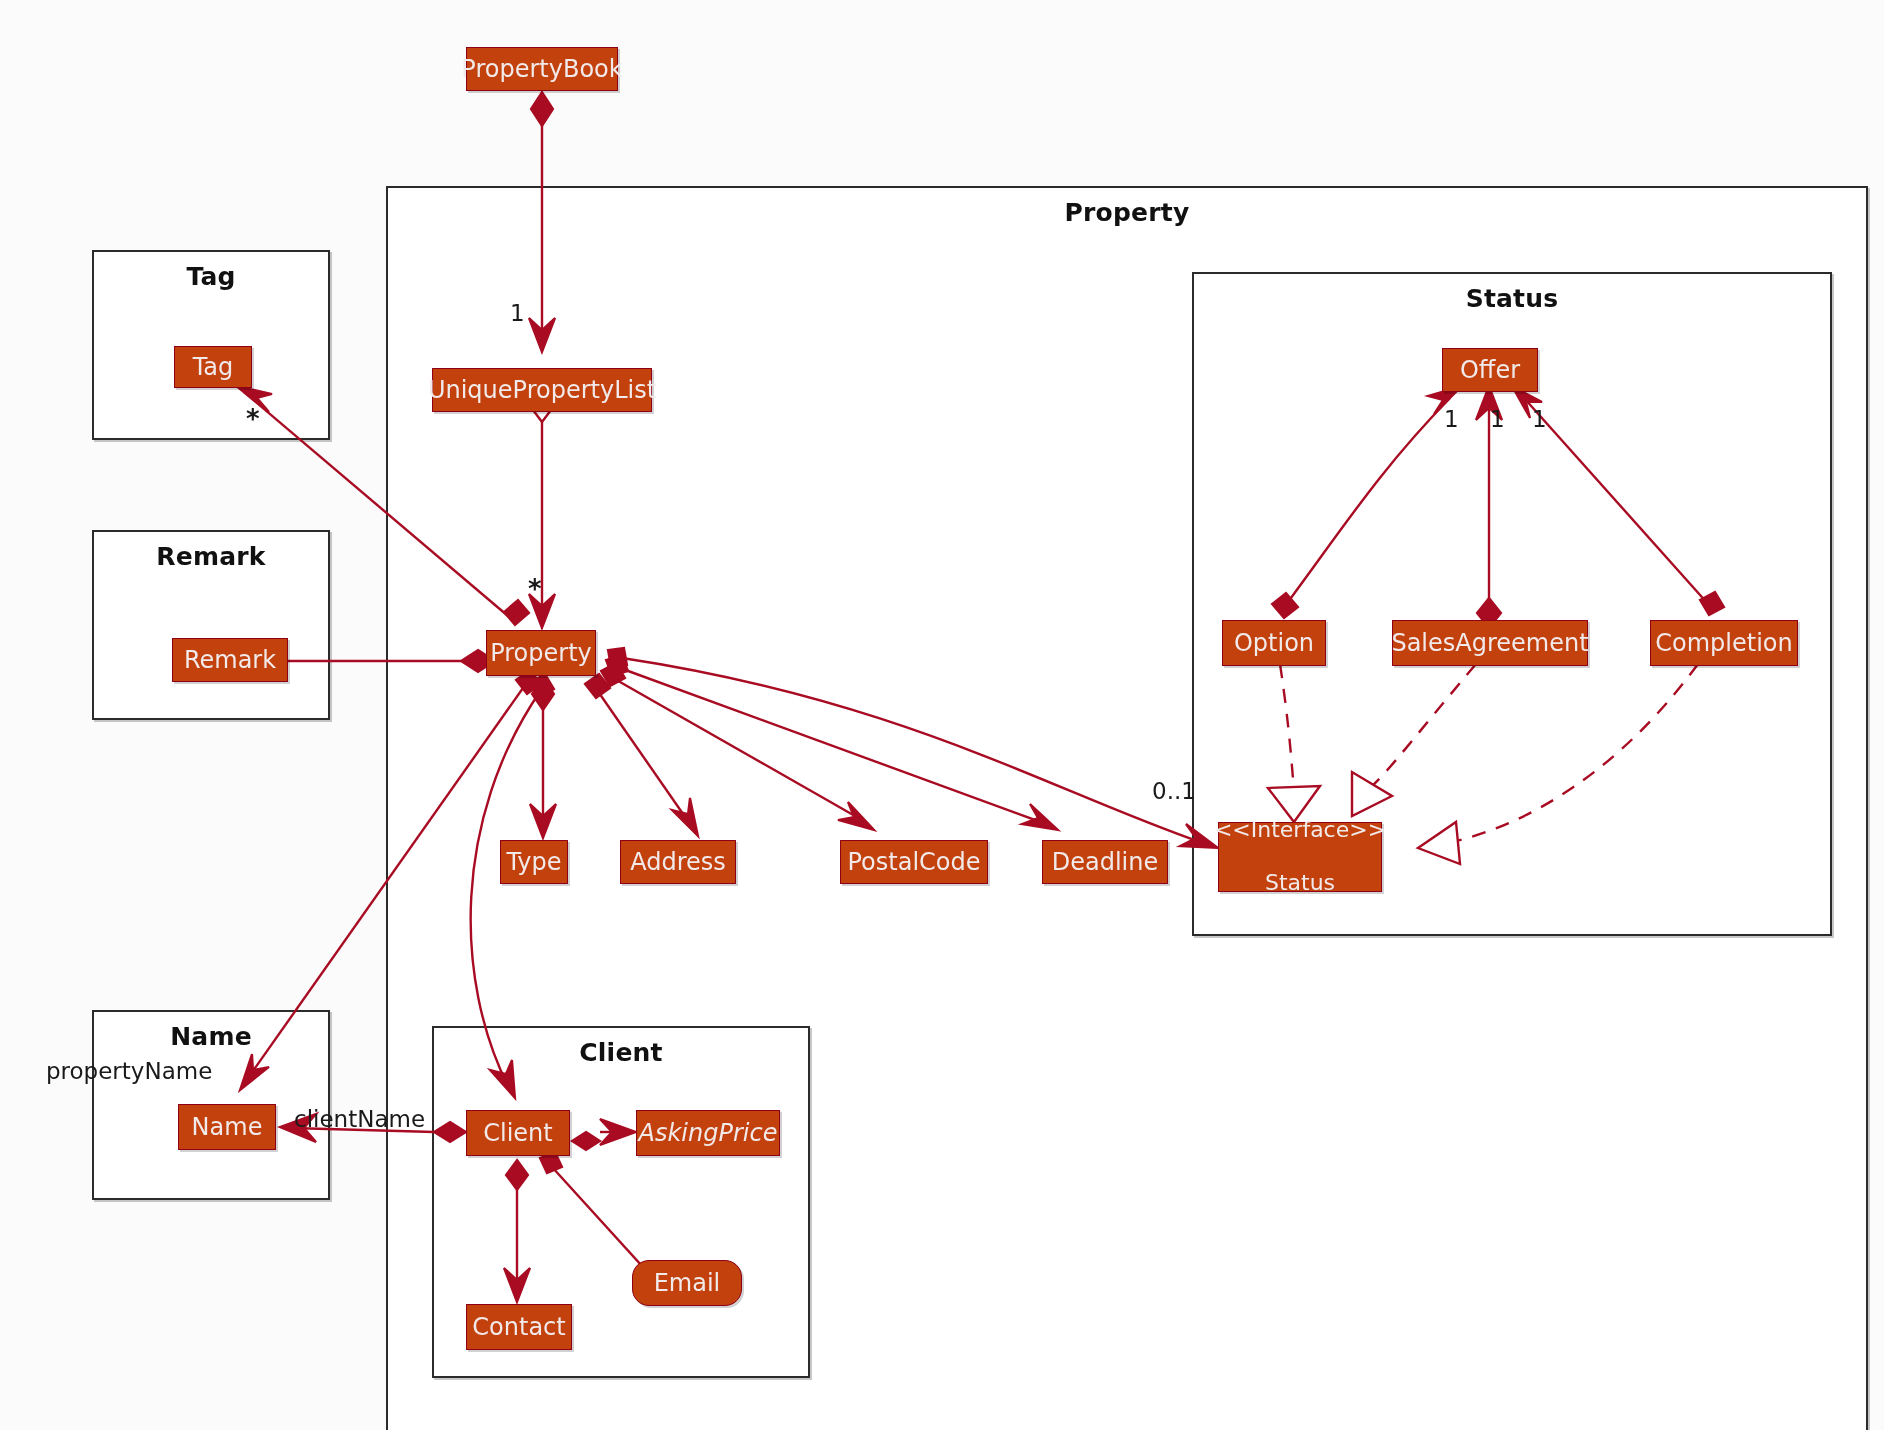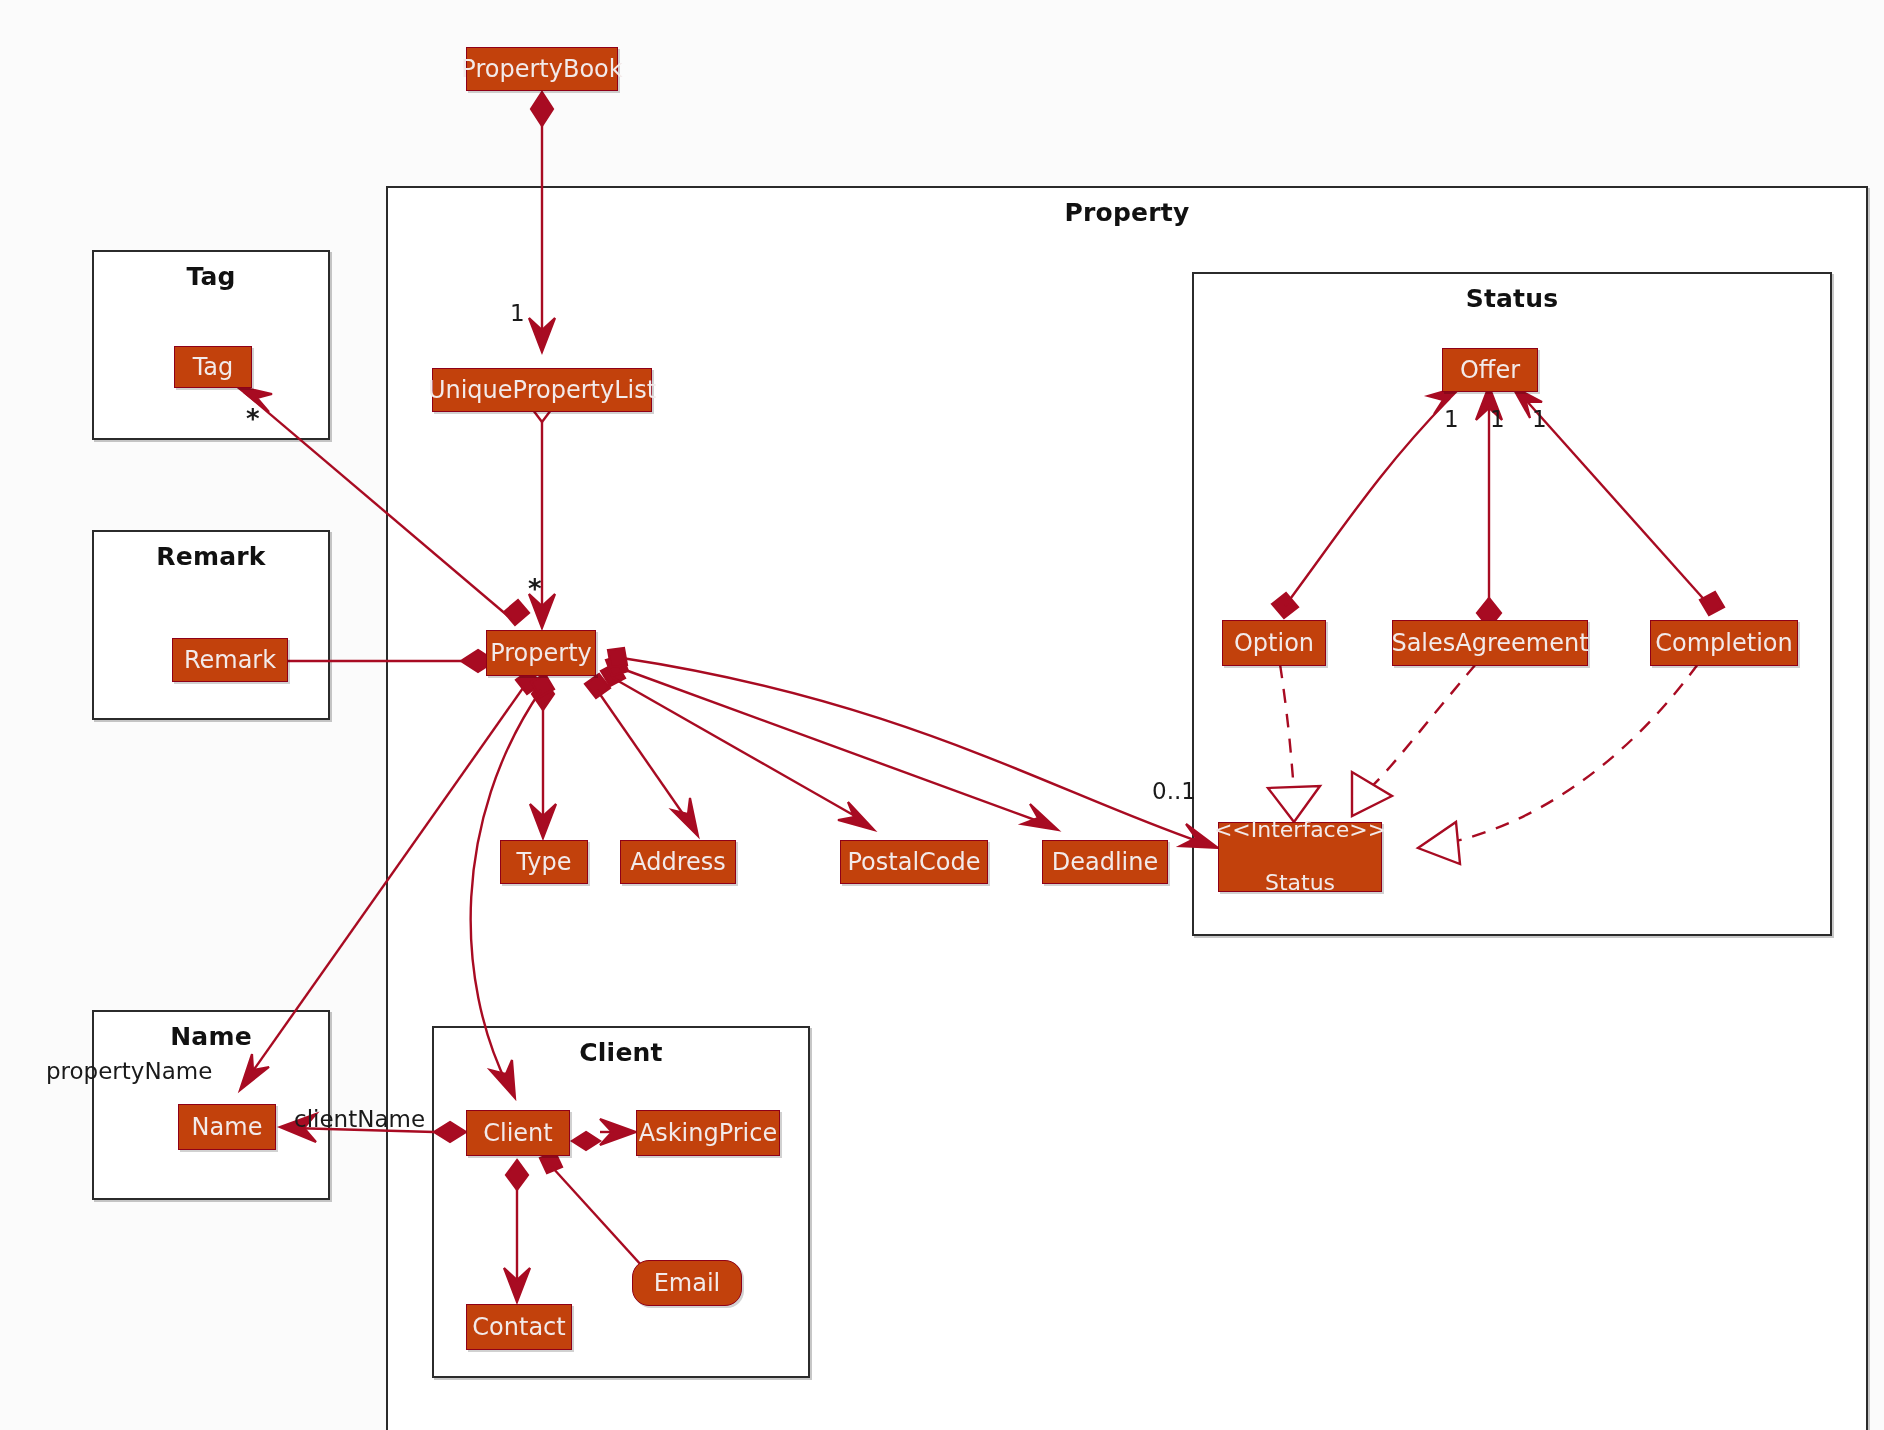--- a/index.html
+++ b/index.html
@@ -148,21 +148,21 @@
   </div>
 
   <div class="node" style="left:174px;top:346px;width:78px;height:42px;">
     <span>Tag</span>
   </div>
 
   <div class="node" style="left:172px;top:638px;width:116px;height:44px;">
     <span>Remark</span>
   </div>
 
-  <div class="node" style="left:500px;top:840px;width:88px;height:44px;">
+  <div class="node" style="left:500px;top:840px;width:68px;height:44px;">
     <span>Type</span>
   </div>
 
   <div class="node" style="left:620px;top:840px;width:116px;height:44px;">
     <span>Address</span>
   </div>
 
   <div class="node" style="left:840px;top:840px;width:148px;height:44px;">
     <span>PostalCode</span>
   </div>
@@ -172,21 +172,21 @@
   </div>
 
   <div class="node" style="left:178px;top:1104px;width:98px;height:46px;">
     <span>Name</span>
   </div>
 
   <div class="node" style="left:466px;top:1110px;width:104px;height:46px;">
     <span>Client</span>
   </div>
 
-  <div class="node" style="left:636px;top:1110px;width:144px;height:46px;">
+  <div class="node" style="left:636px;top:1110px;width:144px;height:46px;font-style:italic;">
     <span>AskingPrice</span>
   </div>
 
   <div class="node" style="left:466px;top:1304px;width:106px;height:46px;">
     <span>Contact</span>
   </div>
 
   <div class="node" style="left:632px;top:1260px;width:110px;height:46px;border-radius:17px;">
     <span>Email</span>
   </div>

